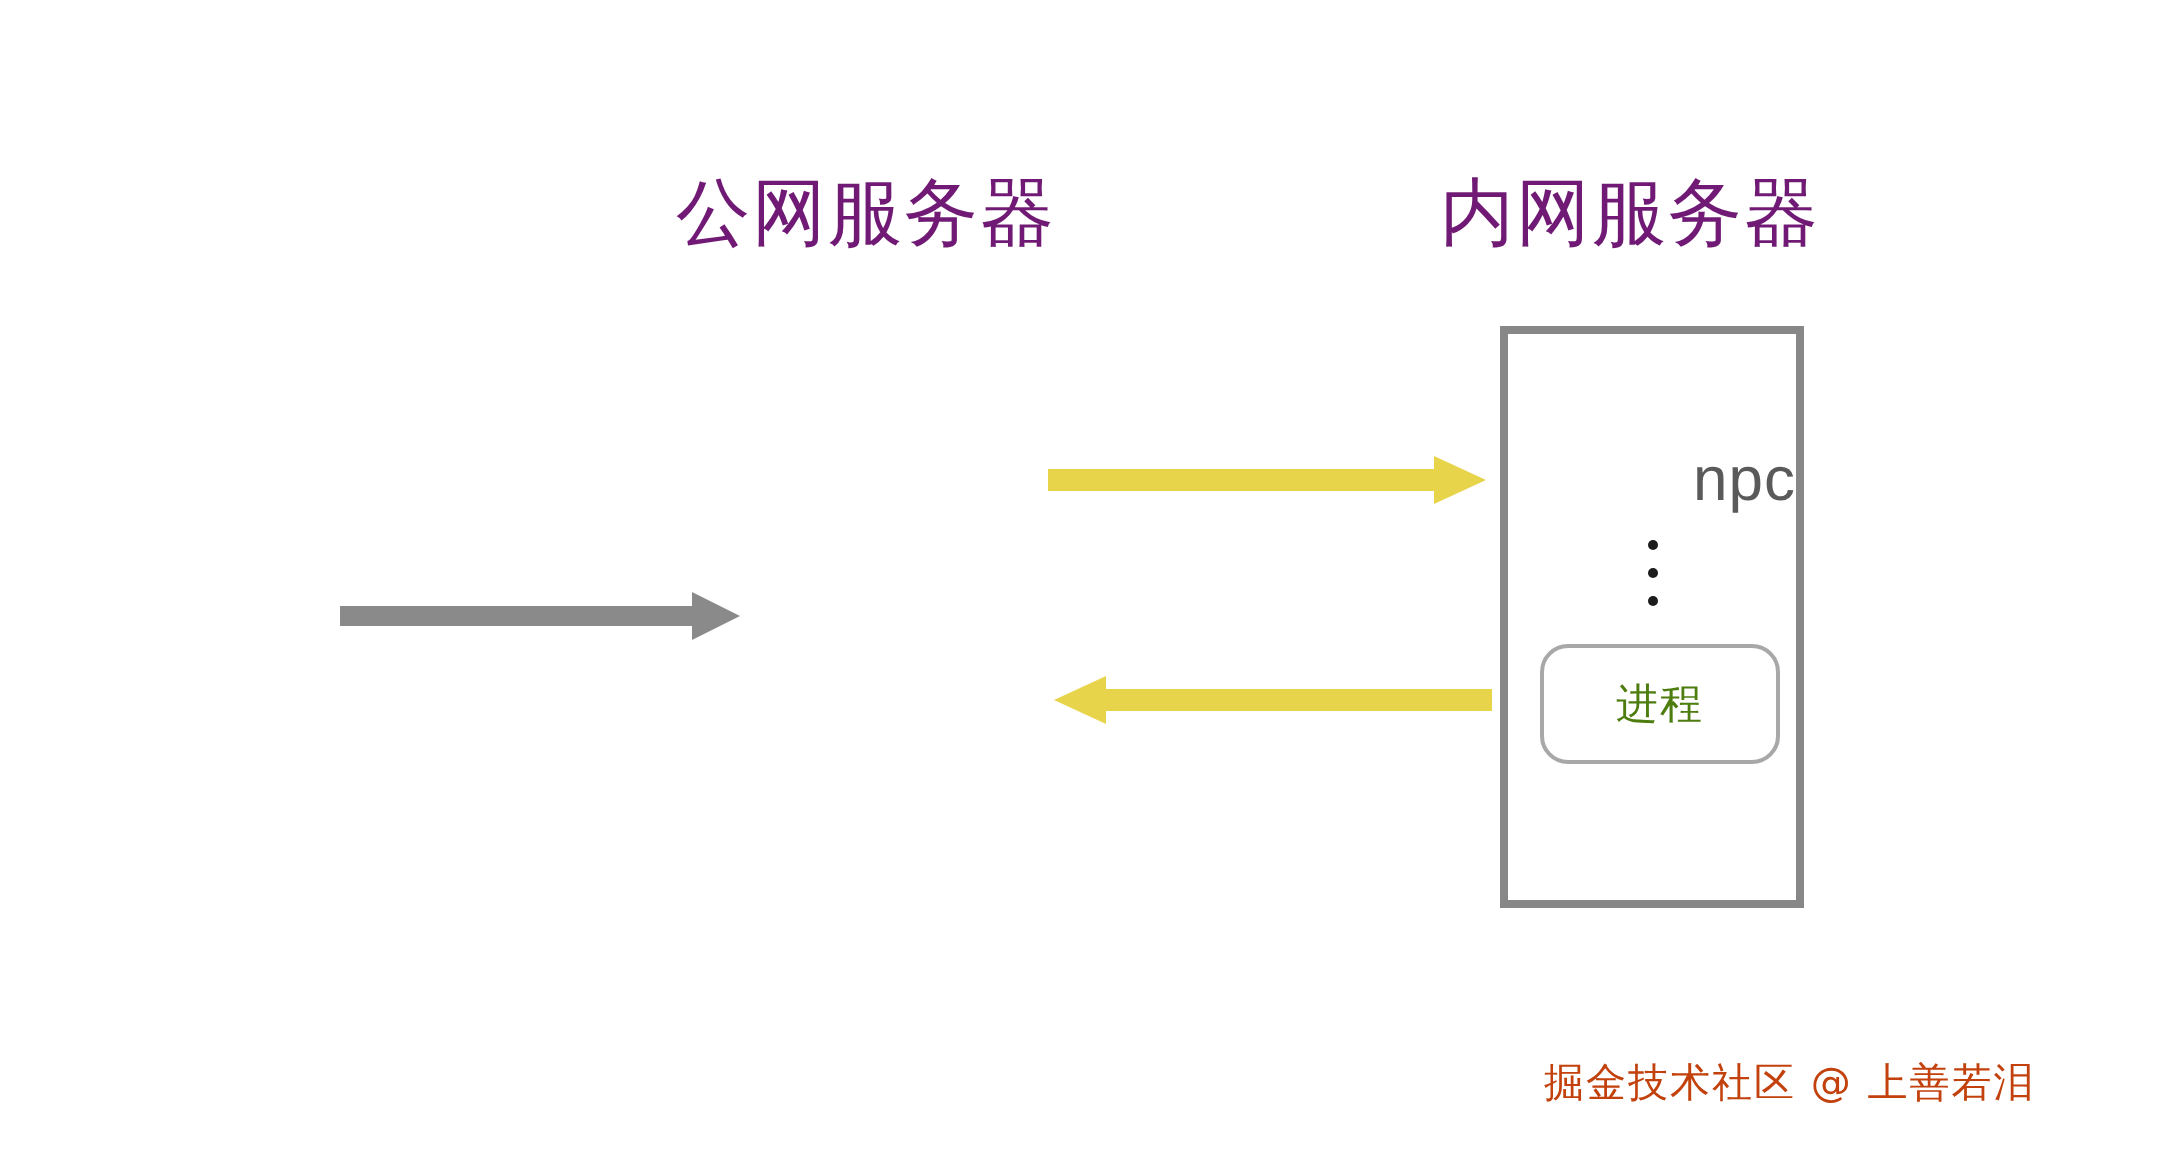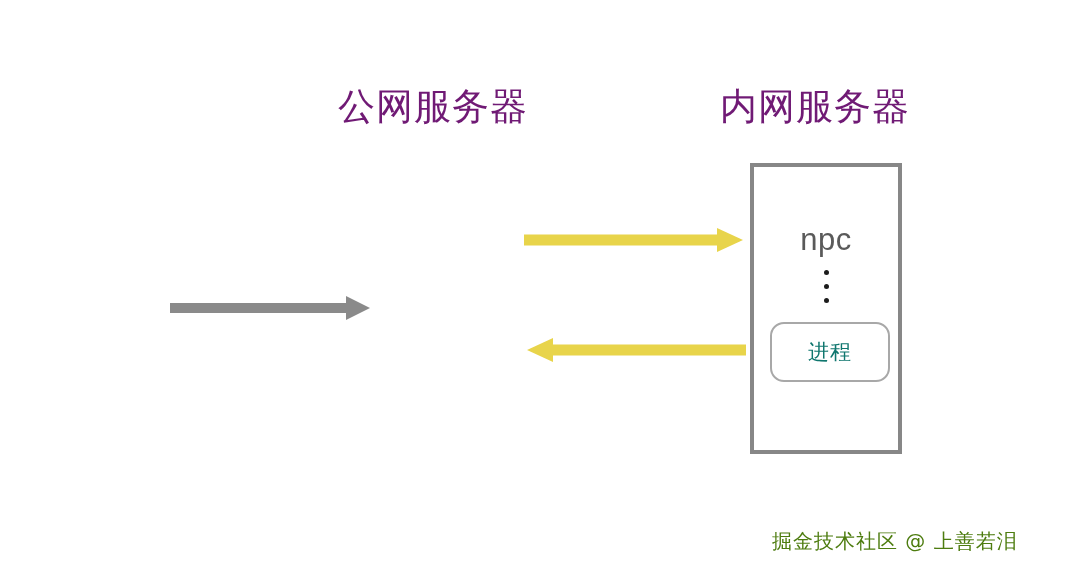--- a/index.html
+++ b/index.html
@@ -58,21 +58,21 @@
     left: 750px;
     top: 163px;
     width: 152px;
     height: 291px;
   }
 
   .box-label {
     position: absolute;
     left: 0;
     width: 100%;
-    text-align: center;
+    text-align: right;
     font-family: "Liberation Sans", "DejaVu Sans", sans-serif;
     font-size: 31px;
     color: #5a5a5a;
     letter-spacing: 0.5px;
   }
   #label-nps { top: 125px; }
   #label-npc { top: 55px; }
 
   
   #ellipsis-vertical {
@@ -103,41 +103,41 @@
     border-radius: 14px;
     background: #ffffff;
     box-sizing: border-box;
     display: flex;
     align-items: center;
     justify-content: center;
   }
   #process-label {
     font-family: Liberation Mono, monospace;
     font-size: 21px;
-    color: #0f766e;
+    color: #4d7c0f;
     letter-spacing: 1px;
   }
 
   
   .arrow-svg {
     position: absolute;
     overflow: visible;
   }
   #arrow-www-to-nps { left: 170px; top: 294px; }
   #arrow-nps-to-npc { left: 524px; top: 227px; }
   #arrow-npc-to-nps { left: 524px; top: 337px; }
 
   
   #watermark {
     position: absolute;
     left: 772px;
     top: 528px;
     font-family: "DejaVu Sans", "Liberation Sans", sans-serif;
     font-size: 20px;
-    color: #4d7c0f;
+    color: #c2410c;
     letter-spacing: 1px;
     white-space: nowrap;
   }
 </style>
 </head>
 <body>
 
 <div id="canvas">
 
   <div class="diagram-title" id="title-public">公网服务器</div>

